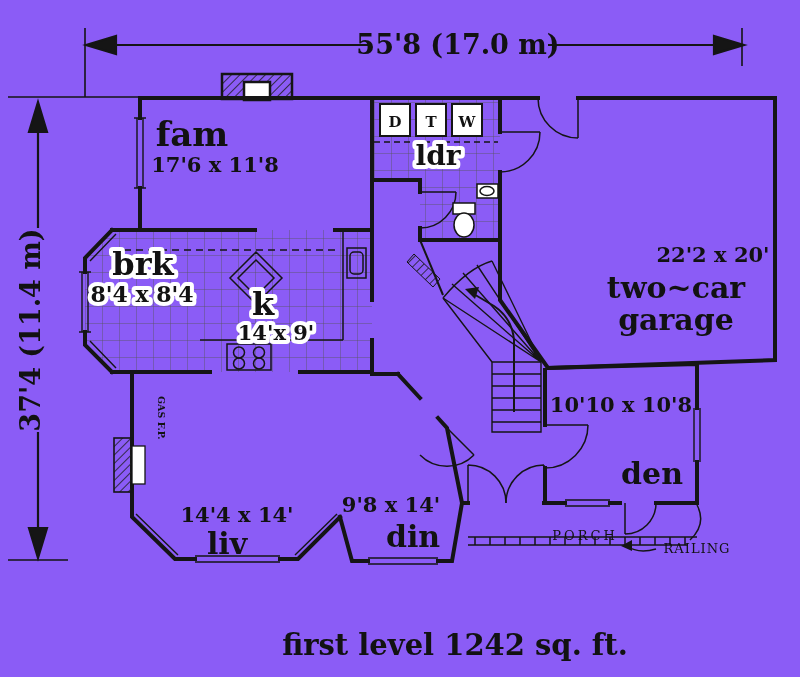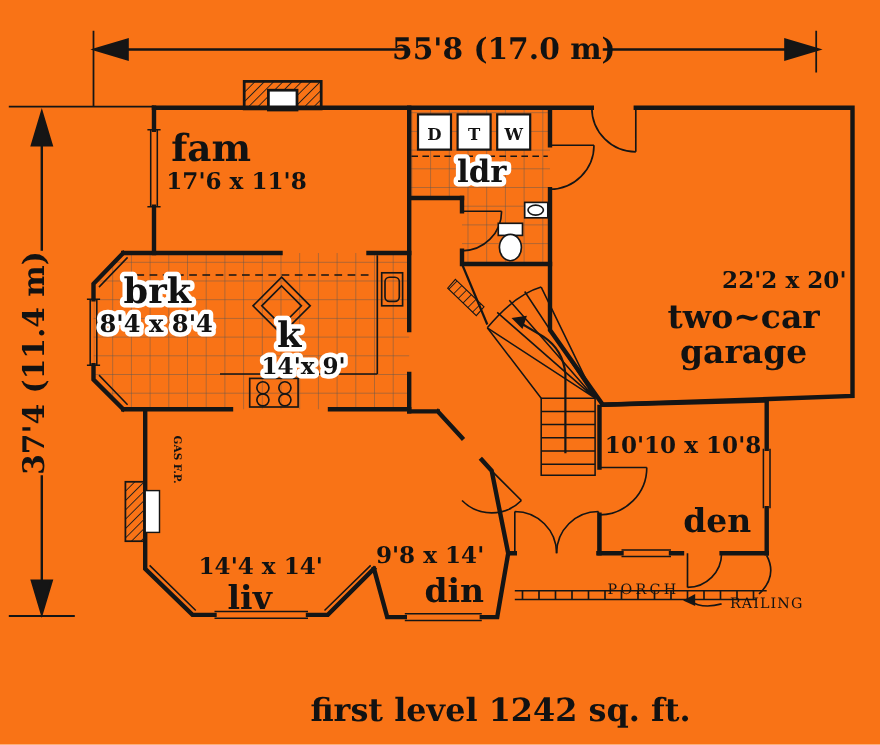--- a/index.html
+++ b/index.html
@@ -1,16 +1,16 @@
 <!DOCTYPE html>
 <html><head>
 <meta charset="utf-8">
 <style>
   html,body{margin:0;padding:0;background:#fff;}
-  .stage{position:relative;width:800px;height:677px;background:#f97316;overflow:hidden;
+  .stage{position:relative;width:800px;height:677px;background:#8b5cf6;overflow:hidden;
          font-family:"DejaVu Serif", serif;}
   svg text{fill:#121212;font-family:"DejaVu Serif", serif;}
   .halo{paint-order:stroke;stroke:#ffffff;stroke-width:8px;stroke-linejoin:round;}
   .big{font-weight:bold;}
 </style>
 </head>
 <body>
 
 <div class="stage">
 <svg width="800" height="677" viewBox="0 0 800 677">

